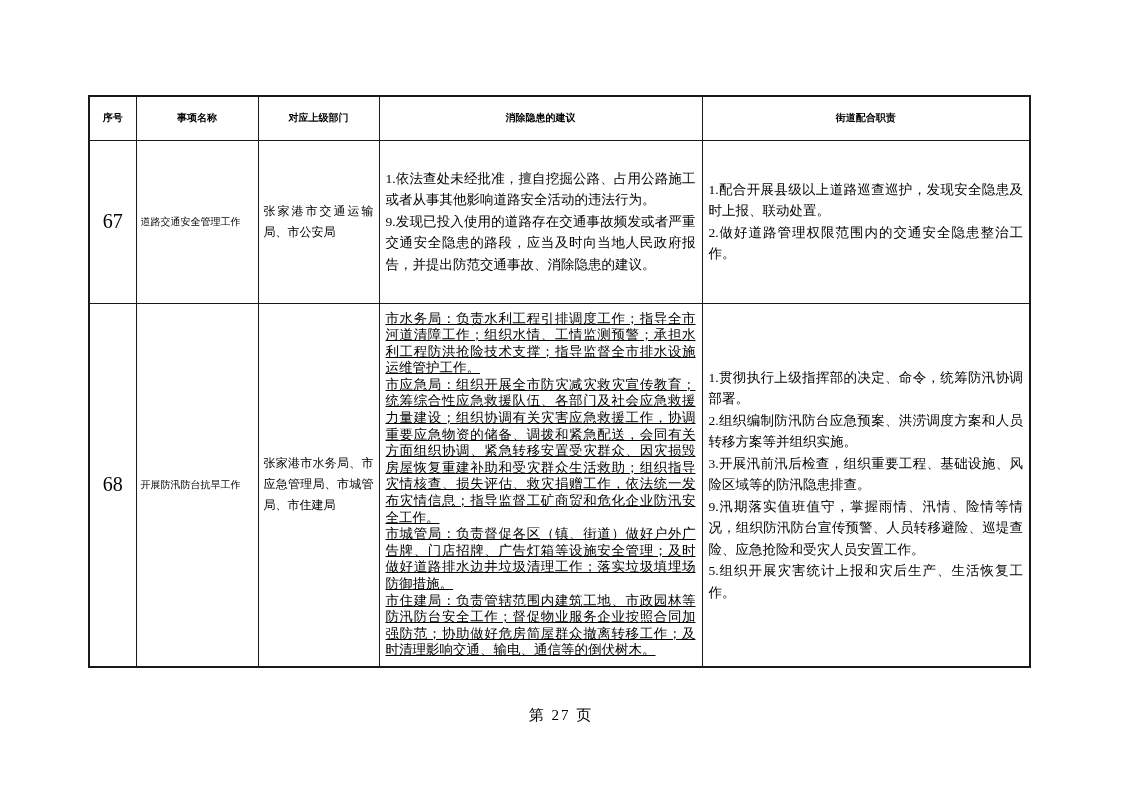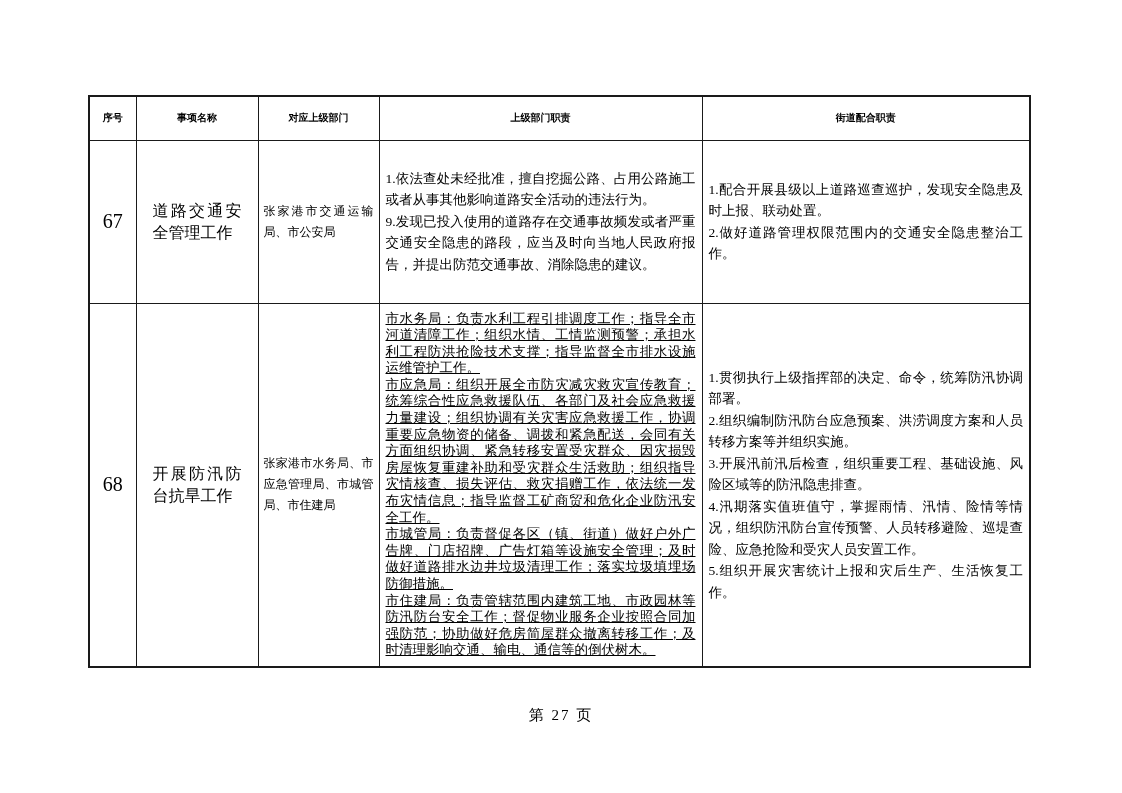--- a/index.html
+++ b/index.html
@@ -36,22 +36,22 @@
     height: 44px;
   }
   tr.row-a { height: 163px; }
   tr.row-b { height: 364px; }
   td.seq {
     text-align: center;
     font-size: 20px;
   }
   td.name {
     text-align: justify;
-    padding: 0 16px;
-    font-size: 16px;
+    padding: 0 4px;
+    font-size: 10px;
     line-height: 22px;
   }
   td.dept {
     text-align: justify;
     padding: 0 5px;
     font-size: 12px;
     line-height: 21px;
   }
   td.duty {
     text-align: justify;
@@ -87,21 +87,21 @@
       <col style="width:122px">
       <col style="width:121px">
       <col style="width:323px">
       <col style="width:328px">
     </colgroup>
     <thead>
       <tr>
         <th>序号</th>
         <th>事项名称</th>
         <th>对应上级部门</th>
-        <th>上级部门职责</th>
+        <th>消除隐患的建议</th>
         <th>街道配合职责</th>
       </tr>
     </thead>
     <tbody>
       <tr class="row-a">
         <td class="seq">67</td>
         <td class="name">道路交通安全管理工作</td>
         <td class="dept">张家港市交通运输局、市公安局</td>
         <td class="duty duty-superior">1.依法查处未经批准，擅自挖掘公路、占用公路施工或者从事其他影响道路安全活动的违法行为。
 9.发现已投入使用的道路存在交通事故频发或者严重交通安全隐患的路段，应当及时向当地人民政府报告，并提出防范交通事故、消除隐患的建议。</td>
@@ -112,21 +112,21 @@
         <td class="seq">68</td>
         <td class="name">开展防汛防台抗旱工作</td>
         <td class="dept">张家港市水务局、市应急管理局、市城管局、市住建局</td>
         <td class="duty duty-superior">市水务局：负责水利工程引排调度工作；指导全市河道清障工作；组织水情、工情监测预警；承担水利工程防洪抢险技术支撑；指导监督全市排水设施运维管护工作。
 市应急局：组织开展全市防灾减灾救灾宣传教育；统筹综合性应急救援队伍、各部门及社会应急救援力量建设；组织协调有关灾害应急救援工作，协调重要应急物资的储备、调拨和紧急配送，会同有关方面组织协调、紧急转移安置受灾群众、因灾损毁房屋恢复重建补助和受灾群众生活救助；组织指导灾情核查、损失评估、救灾捐赠工作，依法统一发布灾情信息；指导监督工矿商贸和危化企业防汛安全工作。
 市城管局：负责督促各区（镇、街道）做好户外广告牌、门店招牌、广告灯箱等设施安全管理；及时做好道路排水边井垃圾清理工作；落实垃圾填埋场防御措施。
 市住建局：负责管辖范围内建筑工地、市政园林等防汛防台安全工作；督促物业服务企业按照合同加强防范；协助做好危房简屋群众撤离转移工作；及时清理影响交通、输电、通信等的倒伏树木。</td>
         <td class="duty duty-street">1.贯彻执行上级指挥部的决定、命令，统筹防汛协调部署。
 2.组织编制防汛防台应急预案、洪涝调度方案和人员转移方案等并组织实施。
 3.开展汛前汛后检查，组织重要工程、基础设施、风险区域等的防汛隐患排查。
-4.汛期落实值班值守，掌握雨情、汛情、险情等情况，组织防汛防台宣传预警、人员转移避险、巡堤查险、应急抢险和受灾人员安置工作。
+9.汛期落实值班值守，掌握雨情、汛情、险情等情况，组织防汛防台宣传预警、人员转移避险、巡堤查险、应急抢险和受灾人员安置工作。
 5.组织开展灾害统计上报和灾后生产、生活恢复工作。</td>
       </tr>
     </tbody>
   </table>
 
   <div class="footer">第 27 页</div>
 
 </div>
 
 </body></html>

